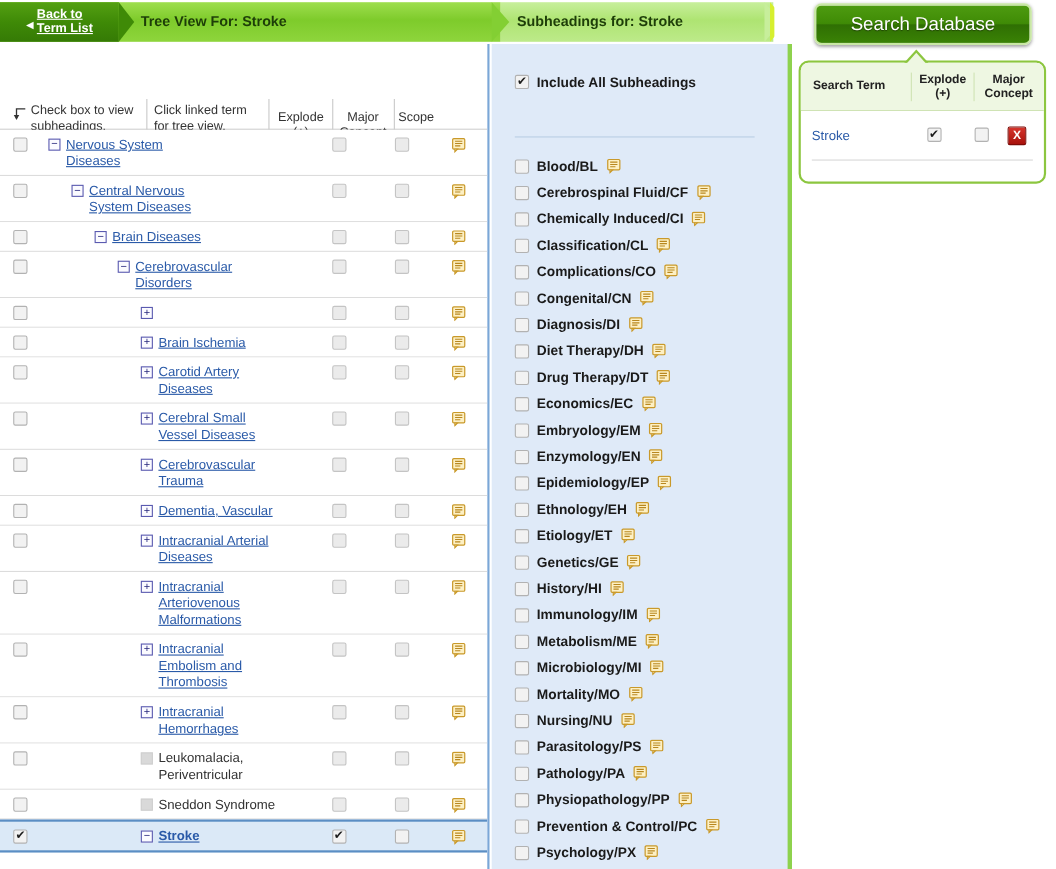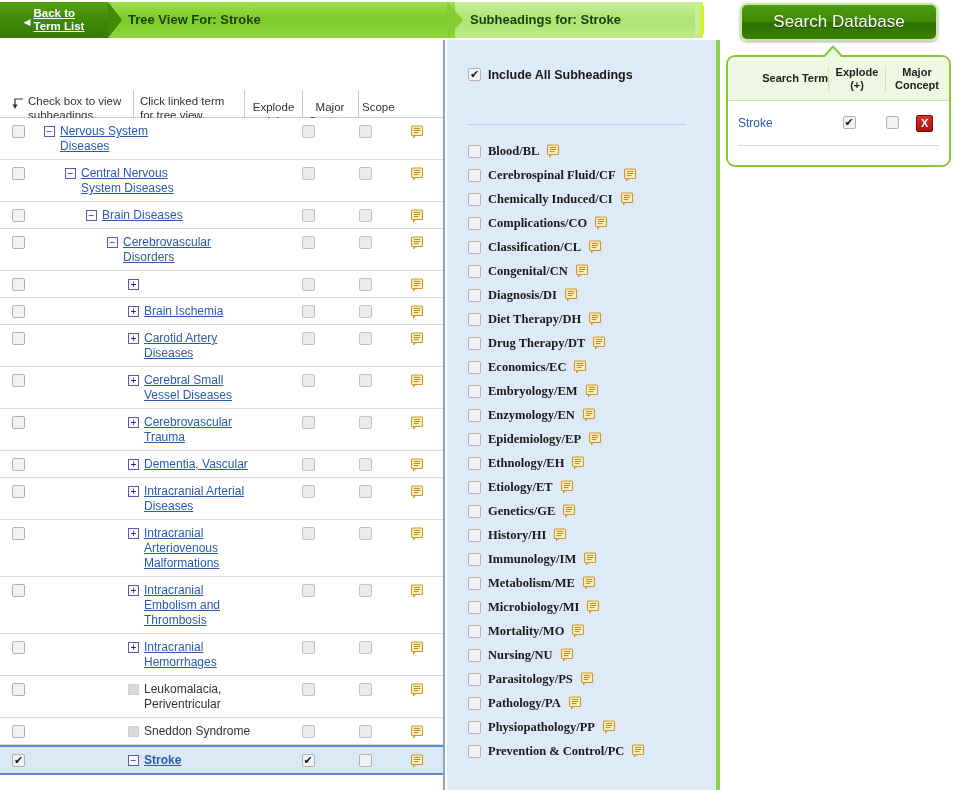--- a/index.html
+++ b/index.html
@@ -127,21 +127,21 @@
     height: 44px; background: #eef7e2;
     border-top-left-radius: 7px; border-top-right-radius: 7px;
     border-bottom: 1px solid #cfe3b4;
     display: flex; align-items: center;
     position: relative;
   }
   .term-hdr-cell {
     font-size: 11px; font-weight: bold; color: #222;
     text-align: center; line-height: 13px;
   }
-  .th-term { width: 100px; text-align: right; padding-left: 11px; }
+  .th-term { width: 100px; text-align: left; padding-left: 11px; }
   .th-exp  { width: 58px; border-left: 1px solid #cfe3b4; border-right: 1px solid #cfe3b4; }
   .th-maj  { width: 62px; }
   .term-row {
     height: 45px; display: flex; align-items: center;
     border-bottom: 1px solid #d8d8d8; margin: 0 10px;
     width: 201px;
   }
   .tr-term { width: 90px; color: #2a5aa8; font-size: 12px; cursor: pointer; }
   .tr-exp  { width: 52px; text-align: center; }
   .tr-maj  { width: 38px; text-align: center; }
@@ -290,21 +290,20 @@
     width: 218px; height: 1px; background: #b9cde4;
   }
   .sub-list { position: absolute; left: 21px; top: 99px; width: 250px; }
   .sub-item {
     display: flex; align-items: center; gap: 7px;
     height: 24px;
   }
   .sub-item-label {
     font-size: 12.5px; font-weight: bold; color: #1a1a1a;
     white-space: nowrap;
-    font-family: Liberation Serif, serif;
   }
 </style>
 </head>
 <body>
 
 <div class="page">
 
   <div class="header">
     <div class="hdr-tree"></div>
     <div class="hdr-tree-point"></div>
@@ -724,42 +723,42 @@
           <svg class="scope-ico" viewBox="0 0 14 14">
             <rect x="1.5" y="1" width="11" height="9.5" rx="1" fill="#fdf0c4" stroke="#c9992a" stroke-width="1.1"></rect>
             <path d="M3.5 10.5 L3.5 13 L6 10.5 Z" fill="#fdf0c4" stroke="#c9992a" stroke-width="1"></path>
             <line x1="3.7" y1="3.4" x2="10.3" y2="3.4" stroke="#b8871f" stroke-width="1"></line>
             <line x1="3.7" y1="5.5" x2="10.3" y2="5.5" stroke="#b8871f" stroke-width="1"></line>
             <line x1="3.7" y1="7.6" x2="8.5" y2="7.6" stroke="#b8871f" stroke-width="1"></line>
           </svg>
         </div>
         <div class="sub-item">
           <span class="cbx"></span>
+          <span class="sub-item-label">Classification/CL</span>
+          <svg class="scope-ico" viewBox="0 0 14 14">
+            <rect x="1.5" y="1" width="11" height="9.5" rx="1" fill="#fdf0c4" stroke="#c9992a" stroke-width="1.1"></rect>
+            <path d="M3.5 10.5 L3.5 13 L6 10.5 Z" fill="#fdf0c4" stroke="#c9992a" stroke-width="1"></path>
+            <line x1="3.7" y1="3.4" x2="10.3" y2="3.4" stroke="#b8871f" stroke-width="1"></line>
+            <line x1="3.7" y1="5.5" x2="10.3" y2="5.5" stroke="#b8871f" stroke-width="1"></line>
+            <line x1="3.7" y1="7.6" x2="8.5" y2="7.6" stroke="#b8871f" stroke-width="1"></line>
+          </svg>
+        </div>
+        <div class="sub-item">
+          <span class="cbx"></span>
           <span class="sub-item-label">Complications/CO</span>
           <svg class="scope-ico" viewBox="0 0 14 14">
             <rect x="1.5" y="1" width="11" height="9.5" rx="1" fill="#fdf0c4" stroke="#c9992a" stroke-width="1.1"></rect>
             <path d="M3.5 10.5 L3.5 13 L6 10.5 Z" fill="#fdf0c4" stroke="#c9992a" stroke-width="1"></path>
             <line x1="3.7" y1="3.4" x2="10.3" y2="3.4" stroke="#b8871f" stroke-width="1"></line>
             <line x1="3.7" y1="5.5" x2="10.3" y2="5.5" stroke="#b8871f" stroke-width="1"></line>
             <line x1="3.7" y1="7.6" x2="8.5" y2="7.6" stroke="#b8871f" stroke-width="1"></line>
           </svg>
         </div>
         <div class="sub-item">
           <span class="cbx"></span>
-          <span class="sub-item-label">Classification/CL</span>
-          <svg class="scope-ico" viewBox="0 0 14 14">
-            <rect x="1.5" y="1" width="11" height="9.5" rx="1" fill="#fdf0c4" stroke="#c9992a" stroke-width="1.1"></rect>
-            <path d="M3.5 10.5 L3.5 13 L6 10.5 Z" fill="#fdf0c4" stroke="#c9992a" stroke-width="1"></path>
-            <line x1="3.7" y1="3.4" x2="10.3" y2="3.4" stroke="#b8871f" stroke-width="1"></line>
-            <line x1="3.7" y1="5.5" x2="10.3" y2="5.5" stroke="#b8871f" stroke-width="1"></line>
-            <line x1="3.7" y1="7.6" x2="8.5" y2="7.6" stroke="#b8871f" stroke-width="1"></line>
-          </svg>
-        </div>
-        <div class="sub-item">
-          <span class="cbx"></span>
           <span class="sub-item-label">Congenital/CN</span>
           <svg class="scope-ico" viewBox="0 0 14 14">
             <rect x="1.5" y="1" width="11" height="9.5" rx="1" fill="#fdf0c4" stroke="#c9992a" stroke-width="1.1"></rect>
             <path d="M3.5 10.5 L3.5 13 L6 10.5 Z" fill="#fdf0c4" stroke="#c9992a" stroke-width="1"></path>
             <line x1="3.7" y1="3.4" x2="10.3" y2="3.4" stroke="#b8871f" stroke-width="1"></line>
             <line x1="3.7" y1="5.5" x2="10.3" y2="5.5" stroke="#b8871f" stroke-width="1"></line>
             <line x1="3.7" y1="7.6" x2="8.5" y2="7.6" stroke="#b8871f" stroke-width="1"></line>
           </svg>
         </div>
         <div class="sub-item">
@@ -967,20 +966,31 @@
             <rect x="1.5" y="1" width="11" height="9.5" rx="1" fill="#fdf0c4" stroke="#c9992a" stroke-width="1.1"></rect>
             <path d="M3.5 10.5 L3.5 13 L6 10.5 Z" fill="#fdf0c4" stroke="#c9992a" stroke-width="1"></path>
             <line x1="3.7" y1="3.4" x2="10.3" y2="3.4" stroke="#b8871f" stroke-width="1"></line>
             <line x1="3.7" y1="5.5" x2="10.3" y2="5.5" stroke="#b8871f" stroke-width="1"></line>
             <line x1="3.7" y1="7.6" x2="8.5" y2="7.6" stroke="#b8871f" stroke-width="1"></line>
           </svg>
         </div>
         <div class="sub-item">
           <span class="cbx"></span>
           <span class="sub-item-label">Prevention &amp; Control/PC</span>
+          <svg class="scope-ico" viewBox="0 0 14 14">
+            <rect x="1.5" y="1" width="11" height="9.5" rx="1" fill="#fdf0c4" stroke="#c9992a" stroke-width="1.1"></rect>
+            <path d="M3.5 10.5 L3.5 13 L6 10.5 Z" fill="#fdf0c4" stroke="#c9992a" stroke-width="1"></path>
+            <line x1="3.7" y1="3.4" x2="10.3" y2="3.4" stroke="#b8871f" stroke-width="1"></line>
+            <line x1="3.7" y1="5.5" x2="10.3" y2="5.5" stroke="#b8871f" stroke-width="1"></line>
+            <line x1="3.7" y1="7.6" x2="8.5" y2="7.6" stroke="#b8871f" stroke-width="1"></line>
+          </svg>
+        </div>
+        <div class="sub-item">
+          <span class="cbx"></span>
+          <span class="sub-item-label">Psychology/PX</span>
           <svg class="scope-ico" viewBox="0 0 14 14">
             <rect x="1.5" y="1" width="11" height="9.5" rx="1" fill="#fdf0c4" stroke="#c9992a" stroke-width="1.1"></rect>
             <path d="M3.5 10.5 L3.5 13 L6 10.5 Z" fill="#fdf0c4" stroke="#c9992a" stroke-width="1"></path>
             <line x1="3.7" y1="3.4" x2="10.3" y2="3.4" stroke="#b8871f" stroke-width="1"></line>
             <line x1="3.7" y1="5.5" x2="10.3" y2="5.5" stroke="#b8871f" stroke-width="1"></line>
             <line x1="3.7" y1="7.6" x2="8.5" y2="7.6" stroke="#b8871f" stroke-width="1"></line>
           </svg>
         </div>
       </div>
   </div>

